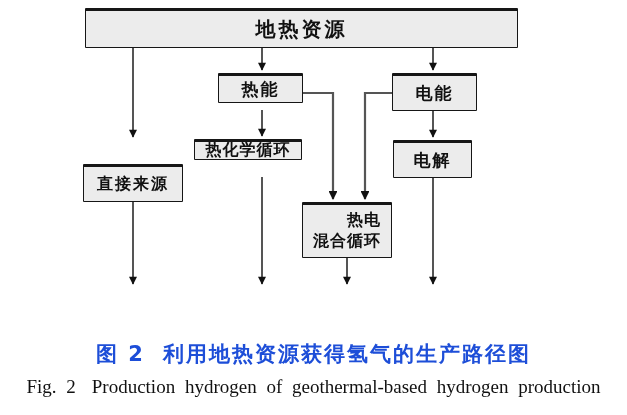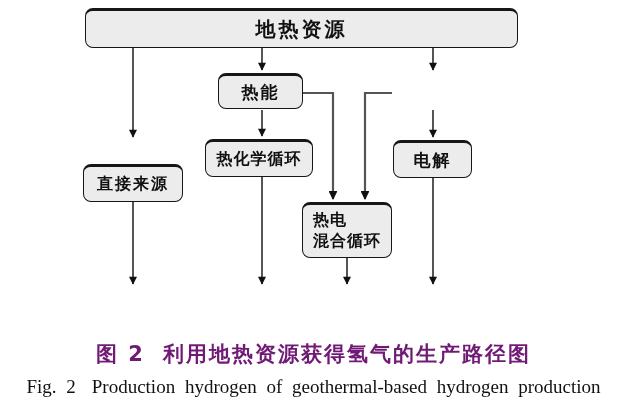--- a/index.html
+++ b/index.html
@@ -20,51 +20,51 @@
     left: 0; top: 0;
     width: 627px; height: 415px;
     pointer-events: none;
   }
   .node {
     position: absolute;
     box-sizing: border-box;
     background: #ececec;
     border: 1.5px solid #161616;
     border-top-width: 3px;
-    border-radius: 8px;
+    border-radius: 1px;
     display: flex;
     align-items: center;
     justify-content: center;
-    text-align: left;
+    text-align: right;
     font-weight: bold;
     color: #111111;
     font-size: 17px;
     letter-spacing: 2px;
     white-space: pre-line;
     line-height: 1.3;
     font-family: "DejaVu Sans", sans-serif;
   }
   #node-geothermal { left: 85px;  top: 8px;   width: 433px; height: 40px; font-size: 20px; letter-spacing: 3px; }
-  #node-thermal    { left: 218px; top: 73px;  width: 85px;  height: 36px; }
+  #node-thermal    { left: 218px; top: 73px;  width: 85px;  height: 30px; }
   #node-electric   { left: 392px; top: 73px;  width: 85px;  height: 38px; }
   #node-direct     { left: 83px;  top: 140px; width: 100px; height: 38px; font-size: 16px; margin-top: 24px; }
-  #node-thermochem { left: 205px; top: 139px; width: 108px; height: 38px; font-size: 16px; letter-spacing: 1px; }
+  #node-thermochem { left: 194px; top: 139px; width: 108px; height: 21px; font-size: 16px; letter-spacing: 1px; }
   #node-electrolysis { left: 393px; top: 140px; width: 79px; height: 38px; }
   #node-hybrid     { left: 302px; top: 202px; width: 90px;  height: 56px; font-size: 16px; letter-spacing: 1px; }
   #node-hydrogen   { left: 87px;  top: 287px; width: 431px; height: 40px; font-size: 20px; letter-spacing: 3px; }
 
   .caption-zh {
     position: absolute;
     left: 0; top: 340px;
     width: 627px;
     text-align: center;
     font-weight: bold;
     font-size: 21px;
     letter-spacing: 2px;
-    color: #701a75;
+    color: #1d4ed8;
     font-family: "DejaVu Sans", sans-serif;
   }
   .caption-zh .fig-label { margin-right: 18px; }
   .caption-en {
     position: absolute;
     left: 0; top: 376px;
     width: 627px;
     text-align: center;
     font-size: 19px;
     word-spacing: 5px;
@@ -103,20 +103,21 @@
 
     <line x1="262" y1="177" x2="262" y2="284" stroke="#555555" stroke-width="2" marker-end="url(#ah)"></line>
 
     <line x1="347" y1="258" x2="347" y2="284" stroke="#555555" stroke-width="2" marker-end="url(#ah)"></line>
 
     <line x1="433" y1="178" x2="433" y2="284" stroke="#555555" stroke-width="2" marker-end="url(#ah)"></line>
   </svg>
 
   <div class="node" id="node-geothermal">地热资源</div>
   <div class="node" id="node-thermal">热能</div>
+  <div class="node" id="node-electric">电能</div>
   <div class="node" id="node-direct">直接来源</div>
   <div class="node" id="node-thermochem">热化学循环</div>
   <div class="node" id="node-electrolysis">电解</div>
   <div class="node" id="node-hybrid">热电
 混合循环</div>
 
   <div class="caption-zh">
     <span class="fig-label">图 2</span><span>利用地热资源获得氢气的生产路径图</span>
   </div>
   <div class="caption-en">

